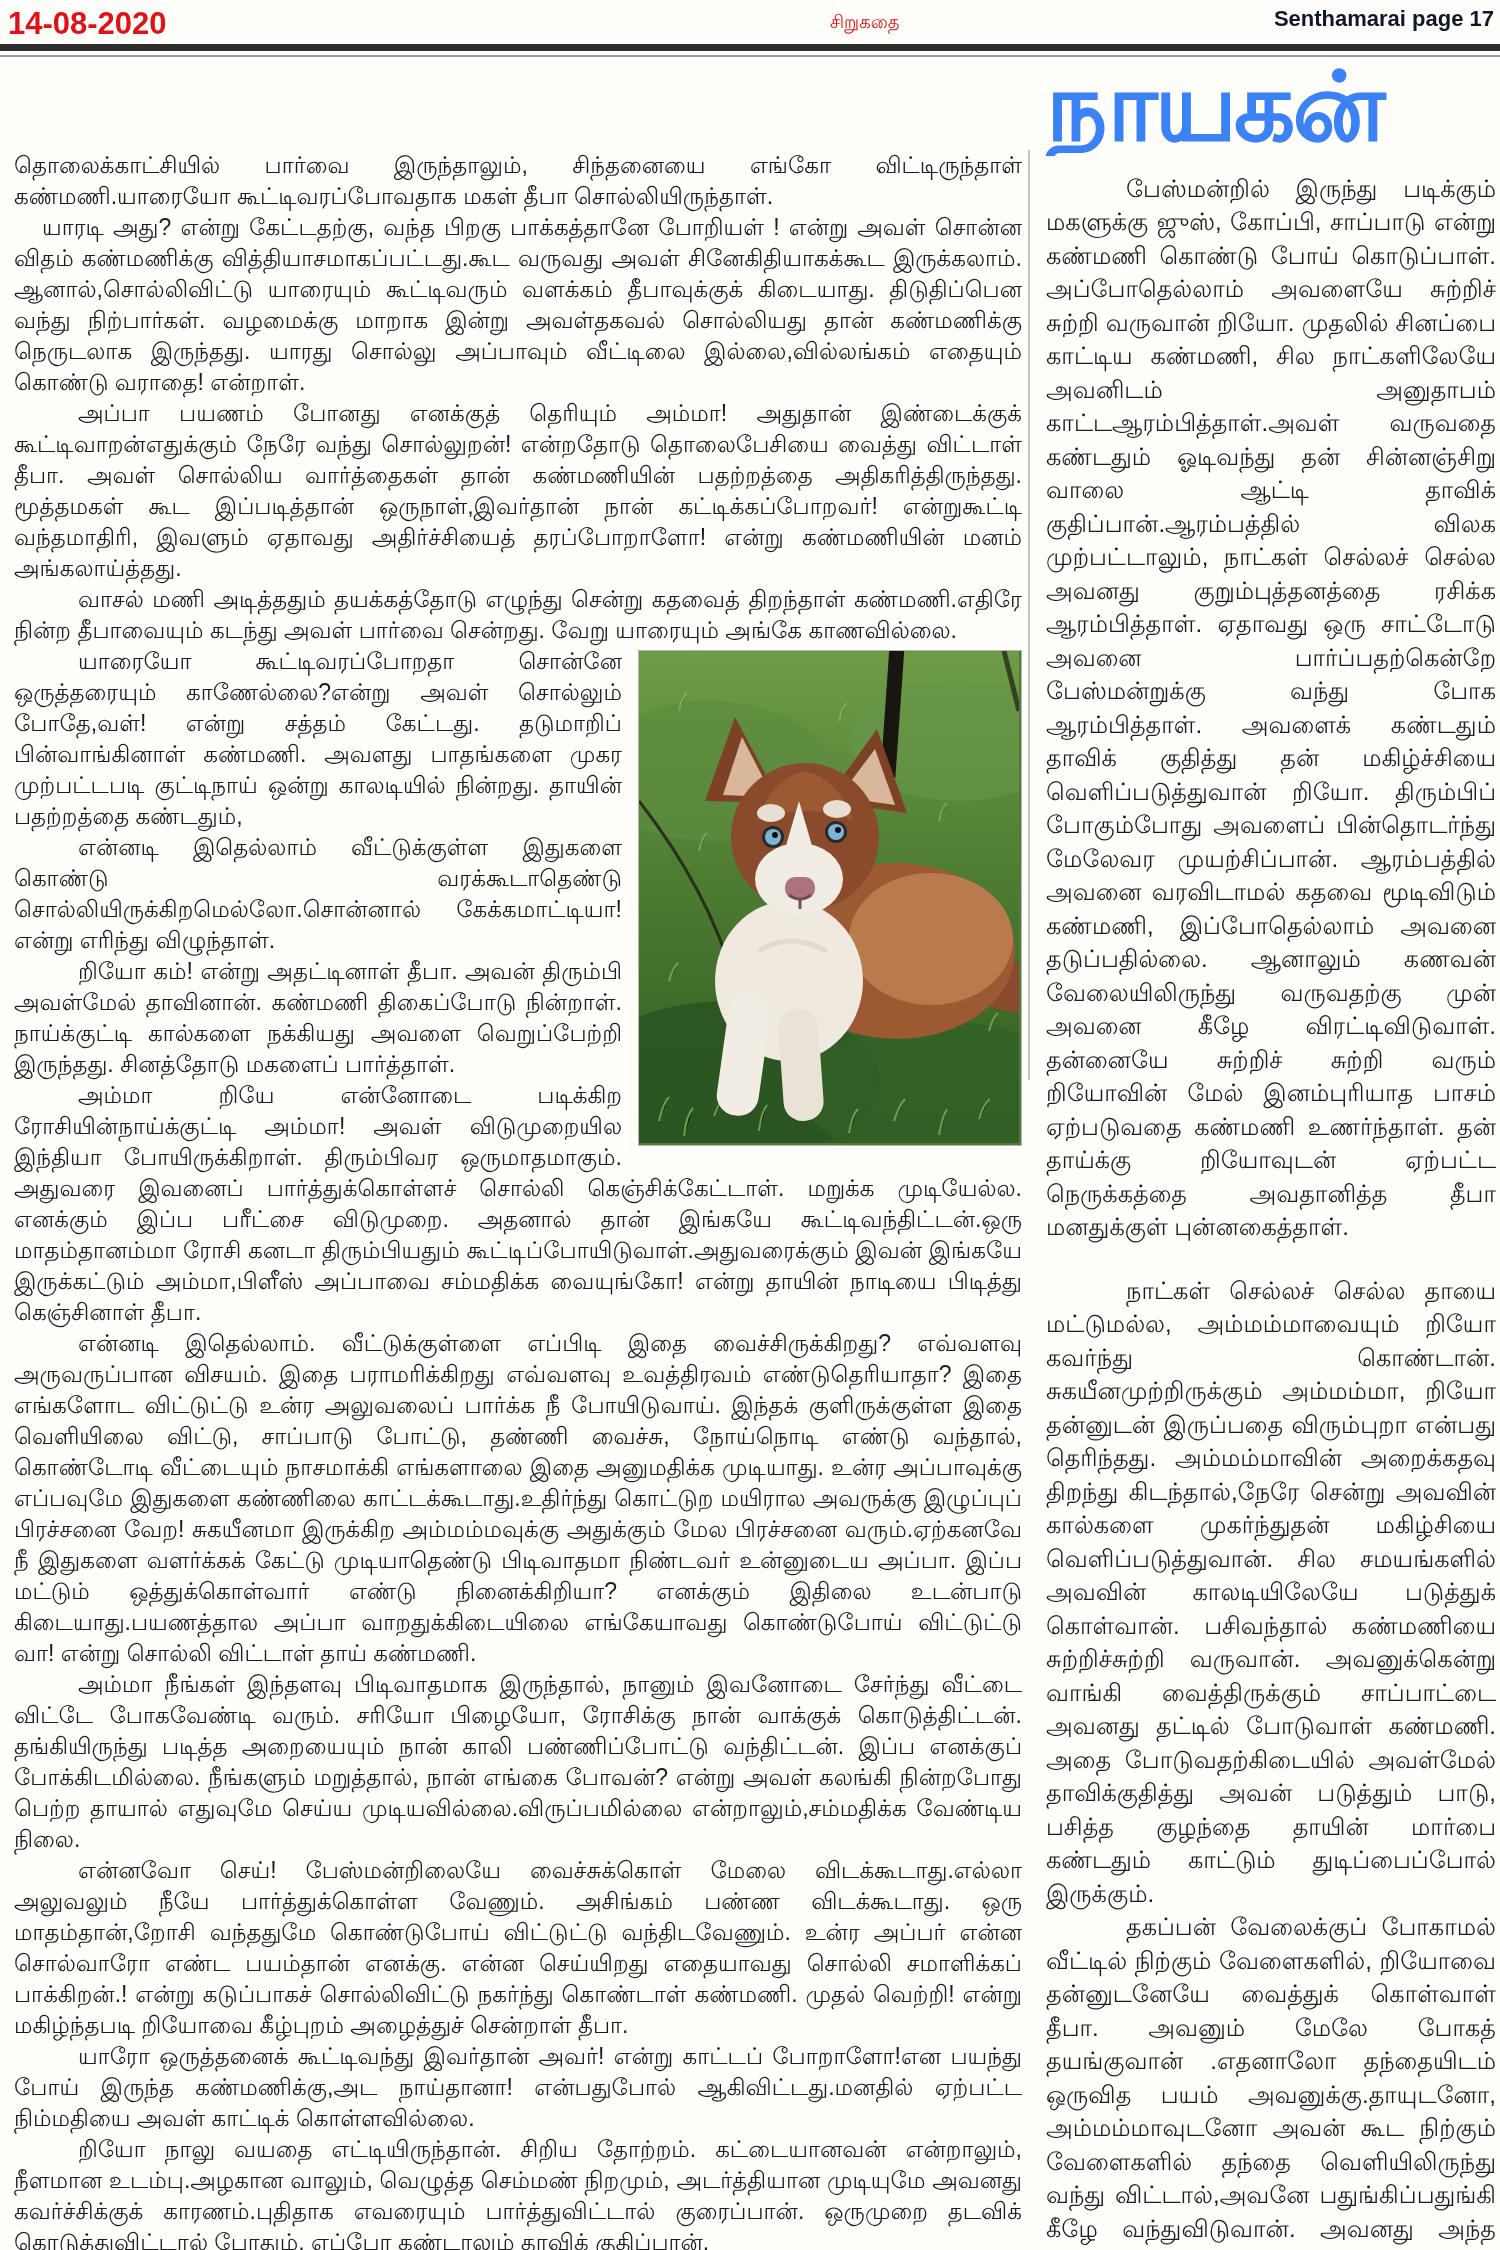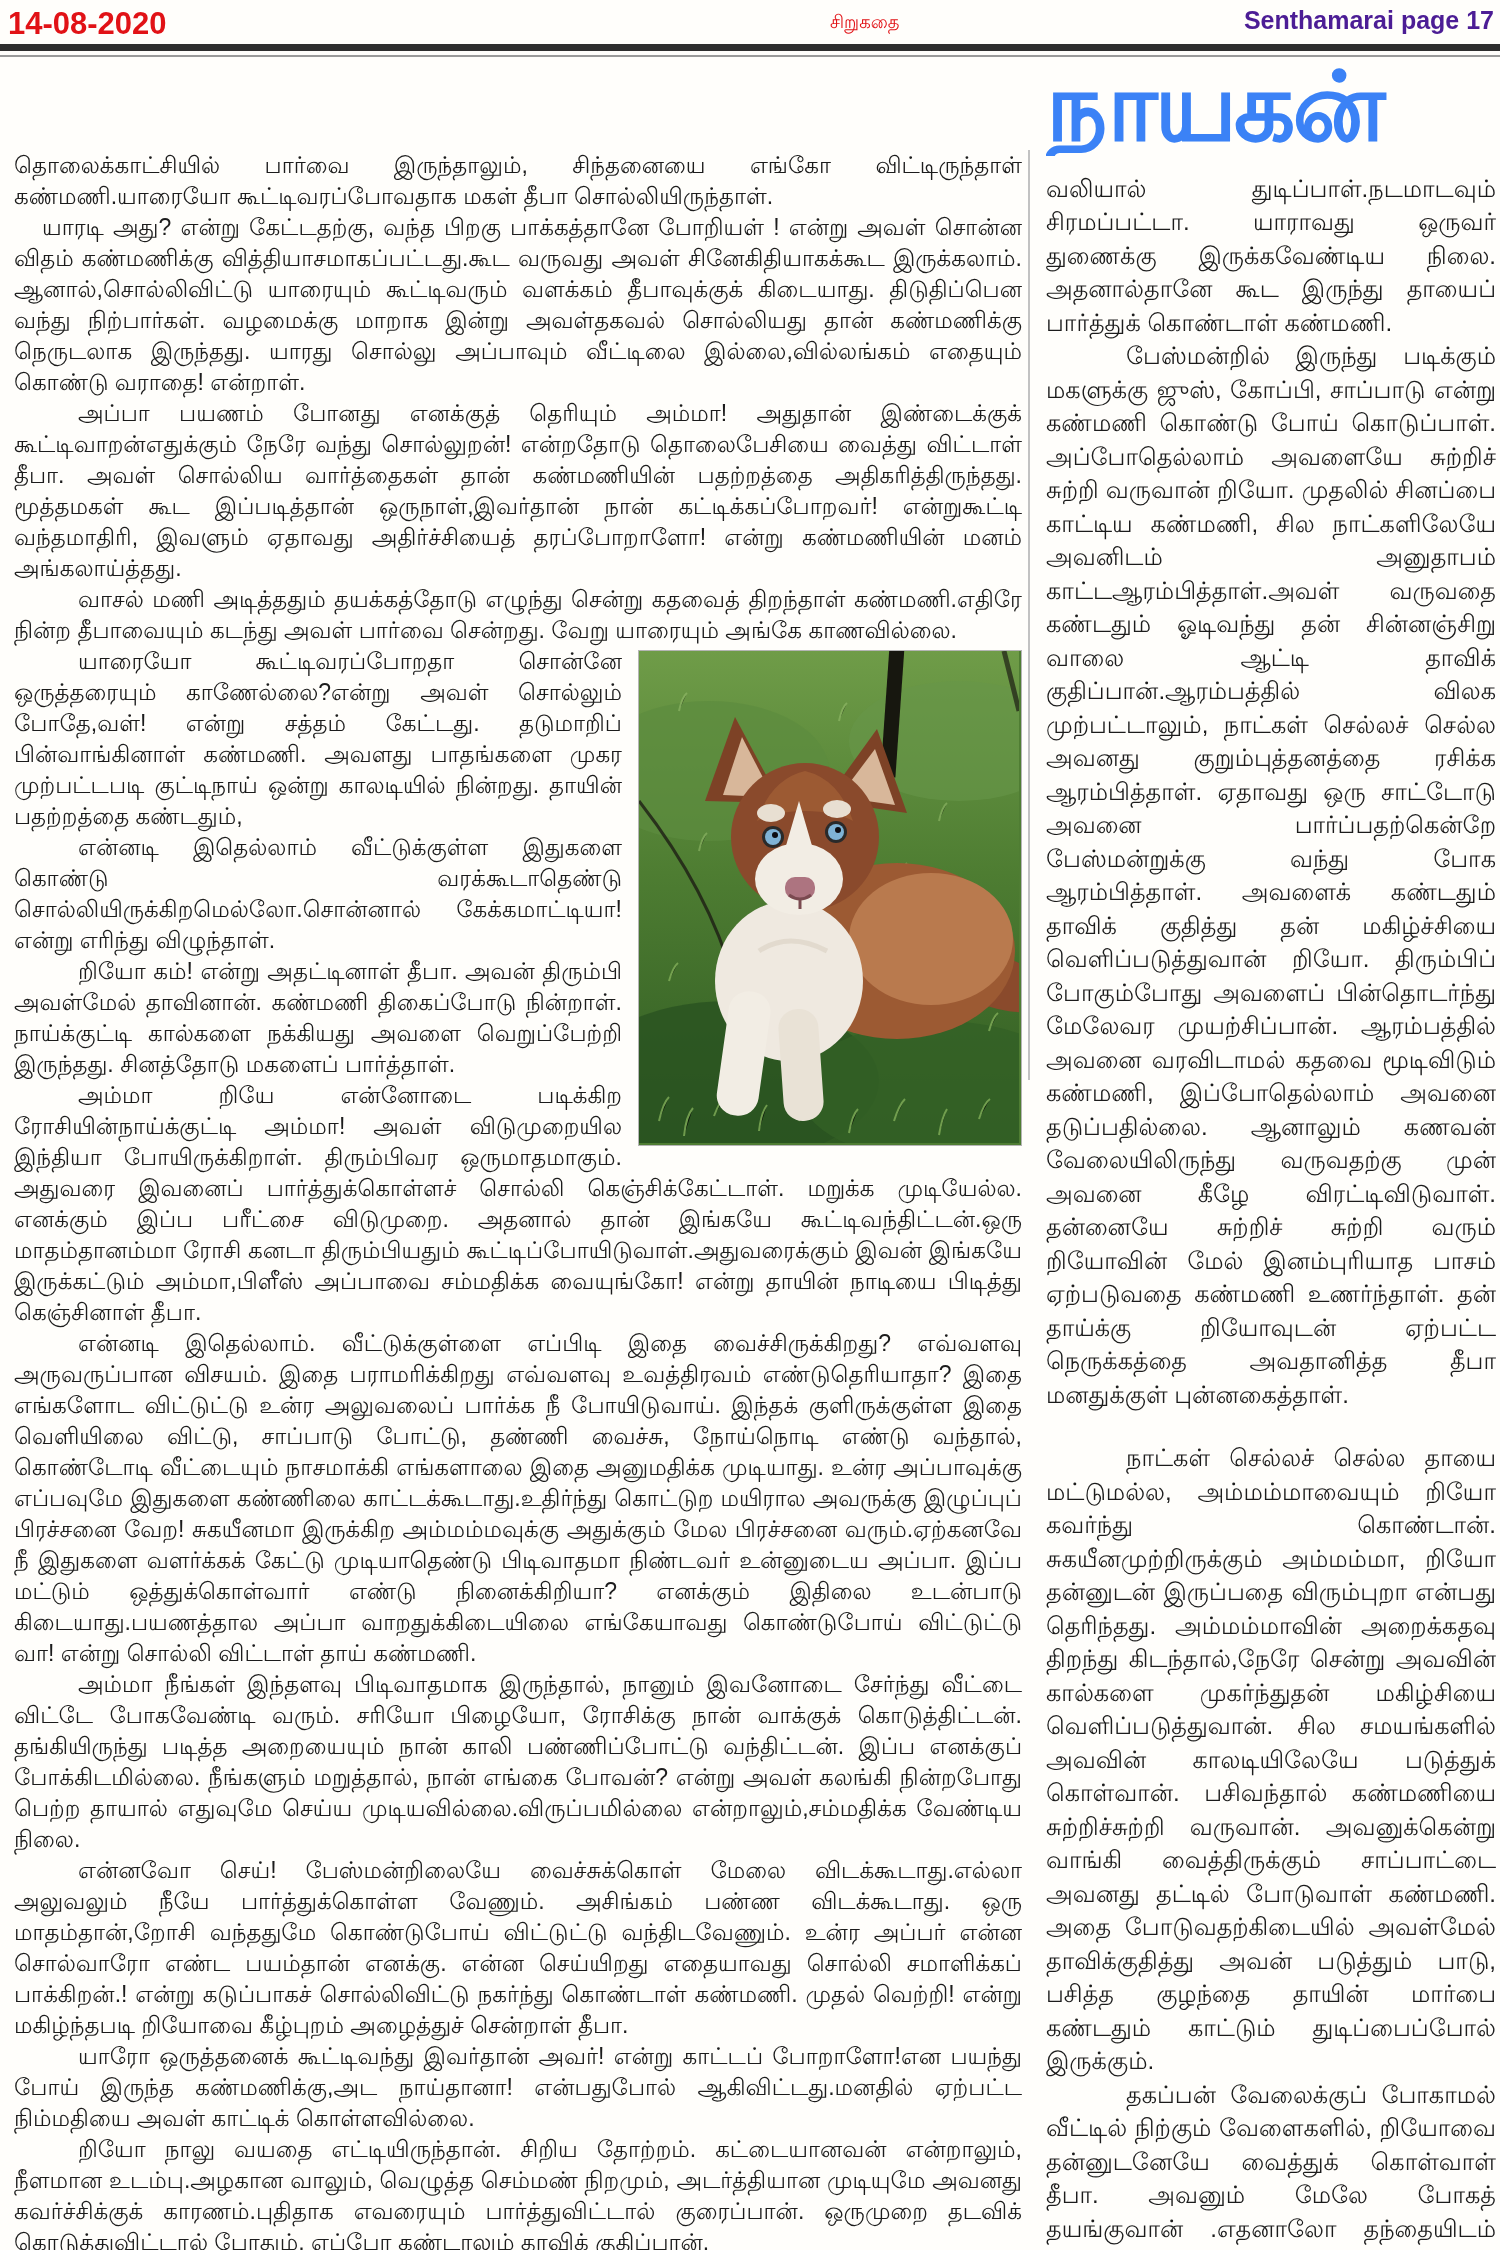--- a/index.html
+++ b/index.html
@@ -4,21 +4,21 @@
 <style>
   html,body{margin:0;padding:0;background:#e8e8e8;}
   .page{
     position:relative; width:1500px; height:2250px; margin:0 auto;
     background:#fffefb; overflow:hidden;
     font-family:"Liberation Sans", sans-serif; color:#1c1c1c;text-decoration:underline;
   }
   
   .hdr-date{position:absolute; left:8px; top:6px; font-size:31px; font-weight:bold; color:#e11216;}
   .hdr-section{position:absolute; left:830px; top:12px; font-size:18px; color:#e11216;}
-  .hdr-pub{position:absolute; right:6px; top:6px; font-size:25px; font-weight:bold; color:#4c1d95;}
+  .hdr-pub{position:absolute; right:6px; top:6px; font-size:22px; font-weight:bold; color:#0f172a;}
   .hdr-rule{position:absolute; left:0; top:44px; width:1500px; height:7px; background:#2e2e2e;}
   .hdr-rule2{position:absolute; left:0; top:55px; width:1500px; height:2px; background:#9a9a9a;}
   
   .left-col{
     position:absolute; left:14px; top:150px; width:1008px;
     font-size:23px; line-height:31px; text-align:justify;
   }
   .left-col p{margin:0; text-indent:64px;}
   .left-col p.p-first{text-indent:0;}
   .left-col p.p-small-indent{text-indent:28px;}
@@ -145,20 +145,19 @@
     <p>என்னடி இதெல்லாம். வீட்டுக்குள்ளை எப்பிடி இதை வைச்சிருக்கிறது? எவ்வளவு அருவருப்பான விசயம். இதை பராமரிக்கிறது எவ்வளவு உவத்திரவம் எண்டுதெரியாதா? இதை எங்களோட விட்டுட்டு உன்ர அலுவலைப் பார்க்க நீ போயிடுவாய். இந்தக் குளிருக்குள்ள இதை வெளியிலை விட்டு, சாப்பாடு போட்டு, தண்ணி வைச்சு, நோய்நொடி எண்டு வந்தால், கொண்டோடி வீட்டையும் நாசமாக்கி எங்களாலை இதை அனுமதிக்க முடியாது. உன்ர அப்பாவுக்கு எப்பவுமே இதுகளை கண்ணிலை காட்டக்கூடாது.உதிர்ந்து கொட்டுற மயிரால அவருக்கு இழுப்புப் பிரச்சனை வேற! சுகயீனமா இருக்கிற அம்மம்மவுக்கு அதுக்கும் மேல பிரச்சனை வரும்.ஏற்கனவே நீ இதுகளை வளர்க்கக் கேட்டு முடியாதெண்டு பிடிவாதமா நிண்டவர் உன்னுடைய அப்பா. இப்ப மட்டும் ஒத்துக்கொள்வார் எண்டு நினைக்கிறியா? எனக்கும் இதிலை உடன்பாடு கிடையாது.பயணத்தால அப்பா வாறதுக்கிடையிலை எங்கேயாவது கொண்டுபோய் விட்டுட்டு வா! என்று சொல்லி விட்டாள் தாய் கண்மணி.</p>
     <p>அம்மா நீங்கள் இந்தளவு பிடிவாதமாக இருந்தால், நானும் இவனோடை சேர்ந்து வீட்டை விட்டே போகவேண்டி வரும். சரியோ பிழையோ, ரோசிக்கு நான் வாக்குக் கொடுத்திட்டன். தங்கியிருந்து படித்த அறையையும் நான் காலி பண்ணிப்போட்டு வந்திட்டன். இப்ப எனக்குப் போக்கிடமில்லை. நீங்களும் மறுத்தால், நான் எங்கை போவன்? என்று அவள் கலங்கி நின்றபோது பெற்ற தாயால் எதுவுமே செய்ய முடியவில்லை.விருப்பமில்லை என்றாலும்,சம்மதிக்க வேண்டிய நிலை.</p>
     <p>என்னவோ செய்! பேஸ்மன்றிலையே வைச்சுக்கொள் மேலை விடக்கூடாது.எல்லா அலுவலும் நீயே பார்த்துக்கொள்ள வேணும். அசிங்கம் பண்ண விடக்கூடாது. ஒரு மாதம்தான்,றோசி வந்ததுமே கொண்டுபோய் விட்டுட்டு வந்திடவேணும். உன்ர அப்பர் என்ன சொல்வாரோ எண்ட பயம்தான் எனக்கு. என்ன செய்யிறது எதையாவது சொல்லி சமாளிக்கப் பாக்கிறன்.! என்று கடுப்பாகச் சொல்லிவிட்டு நகர்ந்து கொண்டாள் கண்மணி. முதல் வெற்றி! என்று மகிழ்ந்தபடி றியோவை கீழ்புறம் அழைத்துச் சென்றாள் தீபா.</p>
     <p>யாரோ ஒருத்தனைக் கூட்டிவந்து இவர்தான் அவர்! என்று காட்டப் போறாளோ!என பயந்து போய் இருந்த கண்மணிக்கு,அட நாய்தானா!  என்பதுபோல் ஆகிவிட்டது.மனதில் ஏற்பட்ட நிம்மதியை அவள் காட்டிக் கொள்ளவில்லை.</p>
     <p>றியோ நாலு வயதை எட்டியிருந்தான். சிறிய தோற்றம். கட்டையானவன் என்றாலும், நீளமான உடம்பு.அழகான வாலும், வெழுத்த செம்மண் நிறமும், அடர்த்தியான முடியுமே அவனது கவர்ச்சிக்குக் காரணம்.புதிதாக எவரையும் பார்த்துவிட்டால் குரைப்பான். ஒருமுறை தடவிக் கொடுத்துவிட்டால் போதும், எப்போ கண்டாலும் தாவிக் குதிப்பான்.</p>
 
   </div>
 
   <div class="right-col">
     <h1 class="story-title">நாயகன்</h1>
-    <p class="p-first">வலியால் துடிப்பாள்.நடமாடவும் சிரமப்பட்டா. யாராவது ஒருவர் துணைக்கு இருக்கவேண்டிய நிலை. அதனால்தானே கூட இருந்து தாயைப் பார்த்துக் கொண்டாள் கண்மணி.</p>
     <p>பேஸ்மன்றில் இருந்து படிக்கும் மகளுக்கு ஜுஸ், கோப்பி, சாப்பாடு என்று கண்மணி கொண்டு போய் கொடுப்பாள். அப்போதெல்லாம் அவளையே சுற்றிச் சுற்றி வருவான் றியோ. முதலில் சினப்பை காட்டிய கண்மணி, சில நாட்களிலேயே அவனிடம் அனுதாபம் காட்டஆரம்பித்தாள்.அவள் வருவதை கண்டதும் ஓடிவந்து தன் சின்னஞ்சிறு வாலை ஆட்டி தாவிக் குதிப்பான்.ஆரம்பத்தில் விலக முற்பட்டாலும், நாட்கள் செல்லச் செல்ல அவனது குறும்புத்தனத்தை ரசிக்க ஆரம்பித்தாள். ஏதாவது ஒரு சாட்டோடு அவனை பார்ப்பதற்கென்றே பேஸ்மன்றுக்கு வந்து போக ஆரம்பித்தாள். அவளைக் கண்டதும் தாவிக் குதித்து தன் மகிழ்ச்சியை வெளிப்படுத்துவான் றியோ. திரும்பிப் போகும்போது அவளைப் பின்தொடர்ந்து மேலேவர முயற்சிப்பான். ஆரம்பத்தில் அவனை வரவிடாமல் கதவை மூடிவிடும் கண்மணி, இப்போதெல்லாம் அவனை தடுப்பதில்லை. ஆனாலும் கணவன் வேலையிலிருந்து வருவதற்கு முன் அவனை கீழே விரட்டிவிடுவாள். தன்னையே சுற்றிச் சுற்றி வரும் றியோவின் மேல் இனம்புரியாத பாசம் ஏற்படுவதை கண்மணி உணர்ந்தாள். தன் தாய்க்கு றியோவுடன் ஏற்பட்ட நெருக்கத்தை அவதானித்த தீபா மனதுக்குள் புன்னகைத்தாள்.</p>
     <p class="p-gap">நாட்கள் செல்லச் செல்ல தாயை மட்டுமல்ல, அம்மம்மாவையும் றியோ கவர்ந்து கொண்டான். சுகயீனமுற்றிருக்கும் அம்மம்மா, றியோ தன்னுடன் இருப்பதை விரும்புறா என்பது தெரிந்தது. அம்மம்மாவின் அறைக்கதவு திறந்து கிடந்தால்,நேரே சென்று அவவின் கால்களை முகர்ந்துதன் மகிழ்சியை வெளிப்படுத்துவான். சில சமயங்களில் அவவின் காலடியிலேயே படுத்துக் கொள்வான். பசிவந்தால் கண்மணியை சுற்றிச்சுற்றி வருவான். அவனுக்கென்று வாங்கி வைத்திருக்கும் சாப்பாட்டை அவனது தட்டில் போடுவாள் கண்மணி. அதை போடுவதற்கிடையில் அவள்மேல் தாவிக்குதித்து அவன் படுத்தும் பாடு, பசித்த குழந்தை தாயின் மார்பை கண்டதும் காட்டும் துடிப்பைப்போல் இருக்கும்.</p>
     <p>தகப்பன் வேலைக்குப் போகாமல் வீட்டில் நிற்கும் வேளைகளில், றியோவை தன்னுடனேயே வைத்துக் கொள்வாள் தீபா. அவனும் மேலே போகத் தயங்குவான் .எதனாலோ தந்தையிடம் ஒருவித பயம் அவனுக்கு.தாயுடனோ, அம்மம்மாவுடனோ அவன் கூட நிற்கும் வேளைகளில் தந்தை வெளியிலிருந்து வந்து விட்டால்,அவனே பதுங்கிப்பதுங்கி கீழே வந்துவிடுவான். அவனது அந்த நடிப்பு நன்றாகவே வேலை செய்தது.</p>
 
   </div>
 
 </div>
 
 </body></html>

